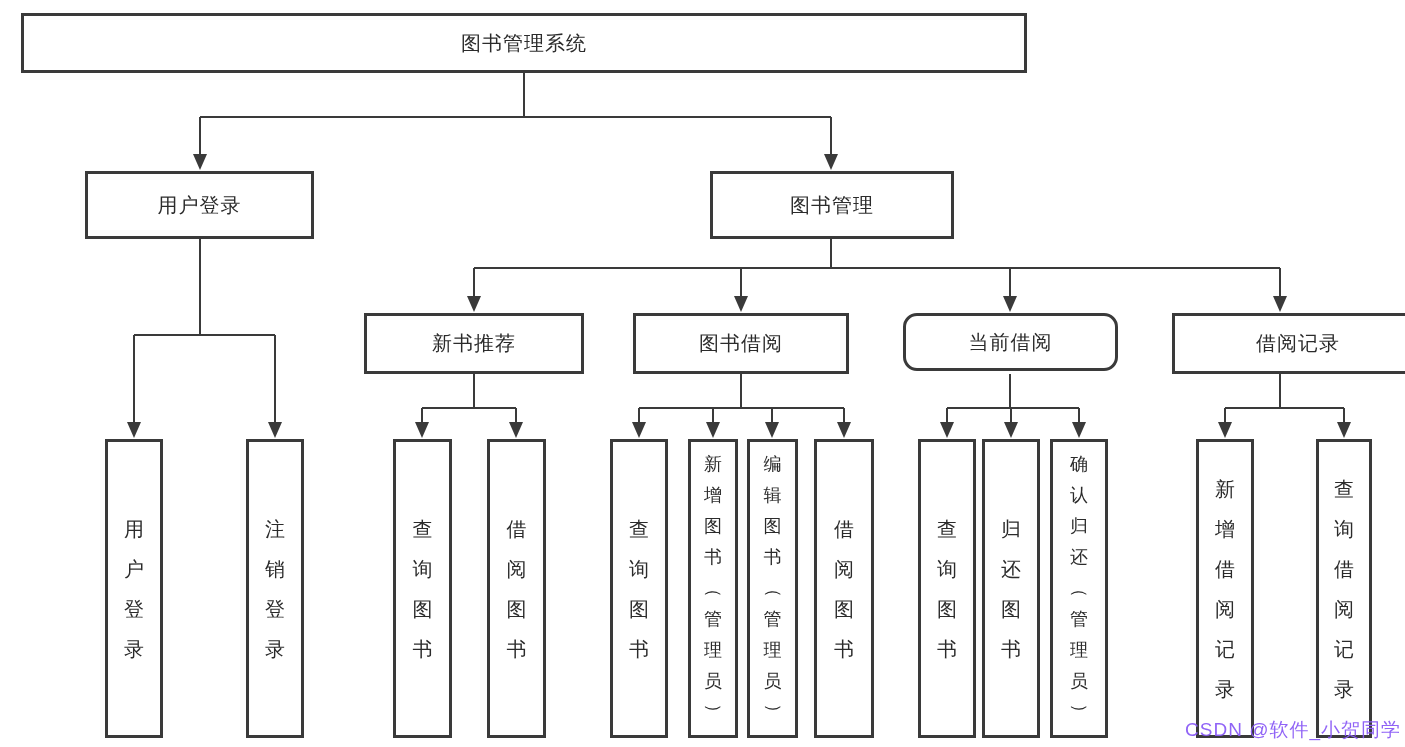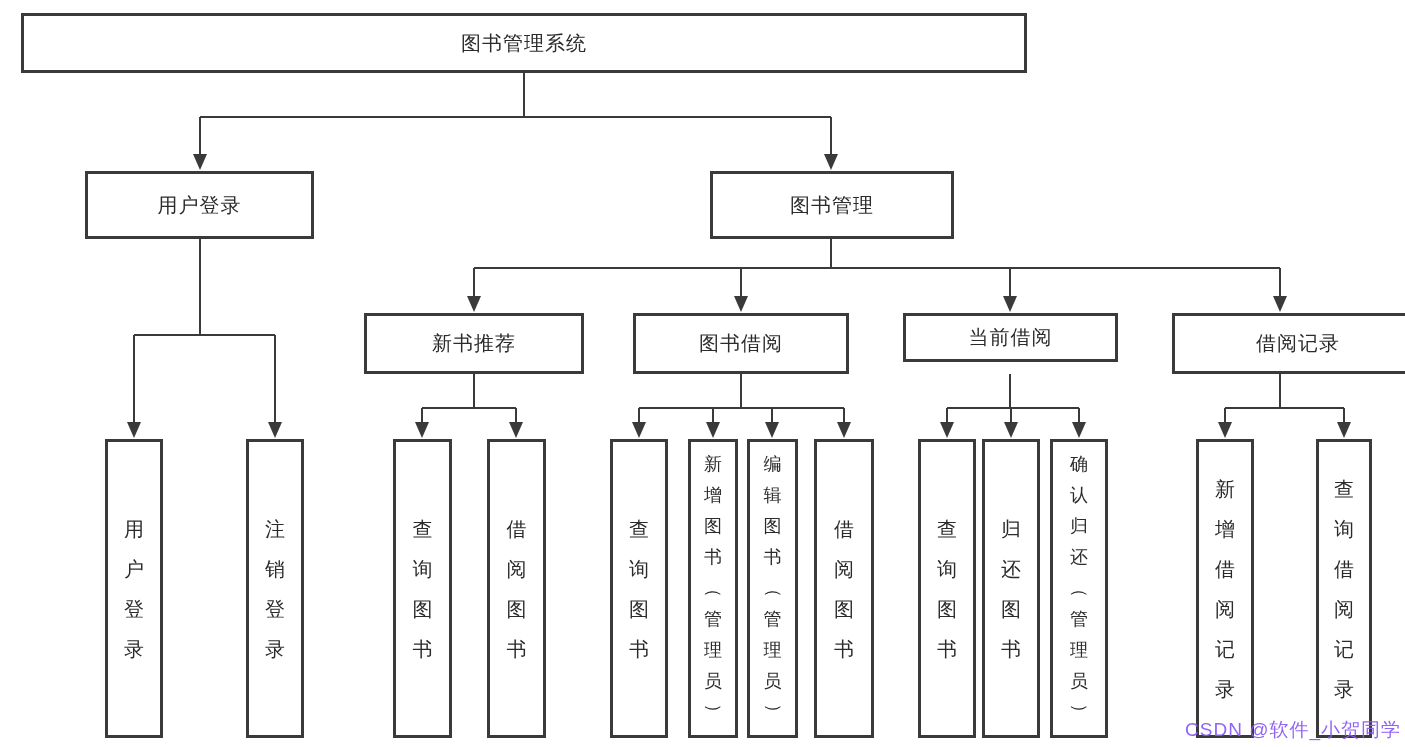--- a/index.html
+++ b/index.html
@@ -82,21 +82,21 @@
   <div class="box" style="left:710px;top:171px;width:244px;height:68px;">
     <span class="hlabel">图书管理</span>
   </div>
 
   <div class="box" style="left:633px;top:313px;width:216px;height:61px;">
     <span class="hlabel">图书借阅</span>
   </div>
   <div class="box" style="left:364px;top:313px;width:220px;height:61px;">
     <span class="hlabel">新书推荐</span>
   </div>
-  <div class="box" style="left:903px;top:313px;width:215px;height:49px;">
+  <div class="box" style="left:903px;top:313px;width:215px;height:58px;border-radius:14px;">
     <span class="hlabel">当前借阅</span>
   </div>
   <div class="box" style="left:1172px;top:313px;width:252px;height:61px;">
     <span class="hlabel">借阅记录</span>
   </div>
 
   <div class="box vbox" style="left:105px;top:439px;width:58px;height:299px;">
     <span class="vlabel">
         <span>用</span>
         <span>户</span>

